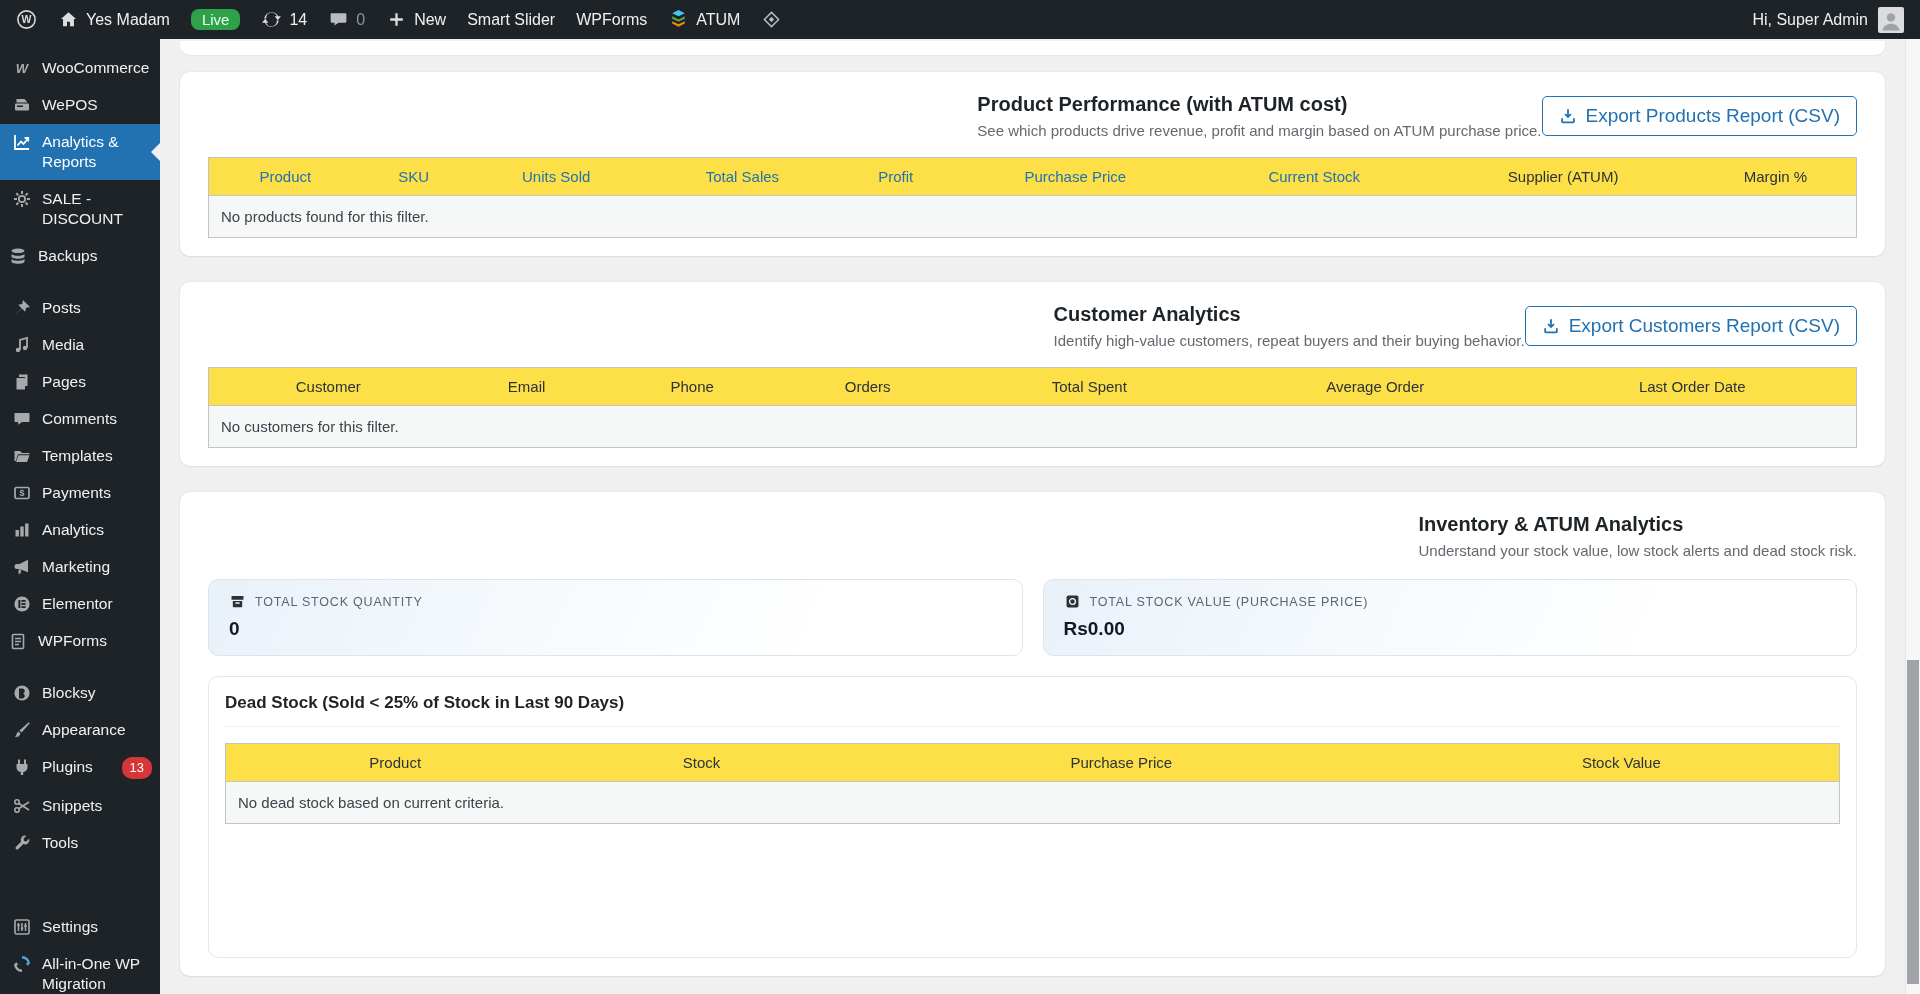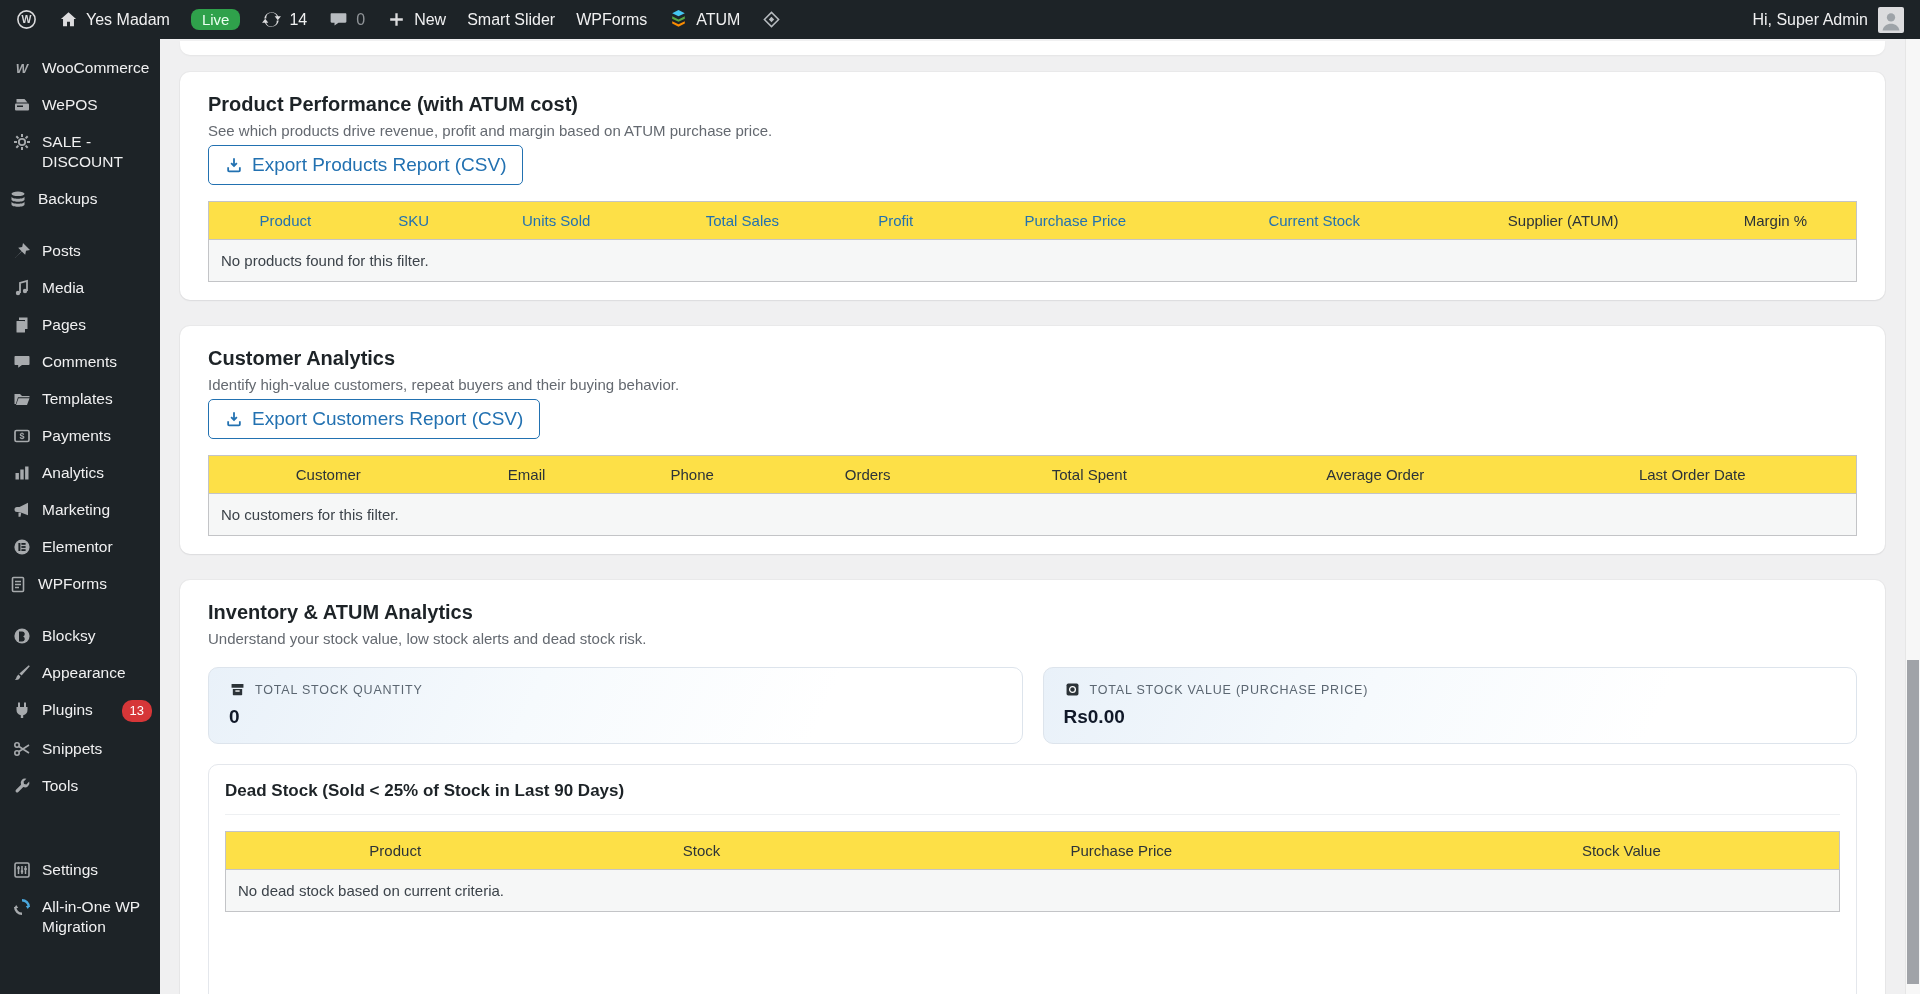--- a/index.html
+++ b/index.html
@@ -34,21 +34,21 @@
   .mi-label { flex:1; }
   .mi-badge { background:#d63638; color:#fff; border-radius:10px; font-size:13px; padding:1px 8px; margin-left:2px; align-self:center; }
 
   
   .content { position:absolute; top:39px; left:160px; right:15px; bottom:0; overflow:hidden; padding:0 20px; background:#f0f0f1; }
   .card-sliver { height:14px; background:#fff; border-radius:0 0 10px 10px; margin-top:2px;
     box-shadow:0 1px 2px rgba(0,0,0,.05); }
   .card { background:#fff; border-radius:10px; padding:20px 28px 18px; margin-top:17px;
     box-shadow:0 1px 2px rgba(16,24,40,.06), 0 0 0 1px rgba(16,24,40,.03); }
   .card + .card { margin-top:26px; }
-  .card-head { display:flex; justify-content:flex-end; align-items:flex-start;flex-direction:column; }
+  .card-head { display:flex; justify-content:flex-end; align-items:flex-start; }
   .card-title { font-size:20px; font-weight:700; color:#1d2327; line-height:24px; }
   .card-subtitle { font-size:15px; color:#646970; margin-top:5px; line-height:20px; }
   .export-btn { display:inline-flex; align-items:center; gap:9px; border:1.5px solid #2271b1; color:#2271b1;
     background:#fff; border-radius:5px; padding:8px 16px; font-size:19px; cursor:pointer; white-space:nowrap; margin-top:4px; }
   .export-btn .btn-icon { width:18px; height:18px; }
   .export-btn .btn-icon svg { width:100%; height:100%; display:block; }
 
   table.report { width:100%; border-collapse:collapse; margin-top:16px; border:1px solid #c3c4c7; font-size:15px; }
   table.report th { text-align:center; font-weight:400; color:#2c3338; padding:10px 29px; background:#fde047;
     border-bottom:1px solid #c3c4c7; }
@@ -164,20 +164,30 @@
       </div>
       <div class="menu-item">
         <span class="mi-icon">
           <svg viewBox="0 0 20 20">
             <path fill="currentColor" d="M4.5 4h8l3 3.5H4.5z"></path>
             <rect x="3" y="8.5" width="14" height="7" rx="1" fill="currentColor"></rect>
             <rect x="5" y="10.5" width="6" height="1.5" fill="#1d2327"></rect>
           </svg>
         </span>
         <span class="mi-label">WePOS</span>
+      </div>
+      <div class="menu-item active">
+        <span class="mi-icon">
+          <svg viewBox="0 0 20 20">
+            <path d="M3 3v14h14" stroke="currentColor" stroke-width="1.8" fill="none"></path>
+            <path d="M5.5 13.5l3.5-4 2.5 2.5 4.5-5.5" stroke="currentColor" stroke-width="1.8" fill="none"></path>
+            <path d="M12.6 6h3.6v3.6" fill="none" stroke="currentColor" stroke-width="1.8"></path>
+          </svg>
+        </span>
+        <span class="mi-label">Analytics &amp; Reports</span>
       </div>
       <div class="menu-item">
         <span class="mi-icon">
           <svg viewBox="0 0 20 20">
             <circle cx="10" cy="10" r="3.2" fill="none" stroke="currentColor" stroke-width="1.8"></circle>
             <path d="M10 2v3M10 15v3M2 10h3M15 10h3M4.3 4.3l2.1 2.1M13.6 13.6l2.1 2.1M15.7 4.3l-2.1 2.1M6.4 13.6l-2.1 2.1" stroke="currentColor" stroke-width="2"></path>
           </svg>
         </span>
         <span class="mi-label">SALE - DISCOUNT</span>
       </div>

